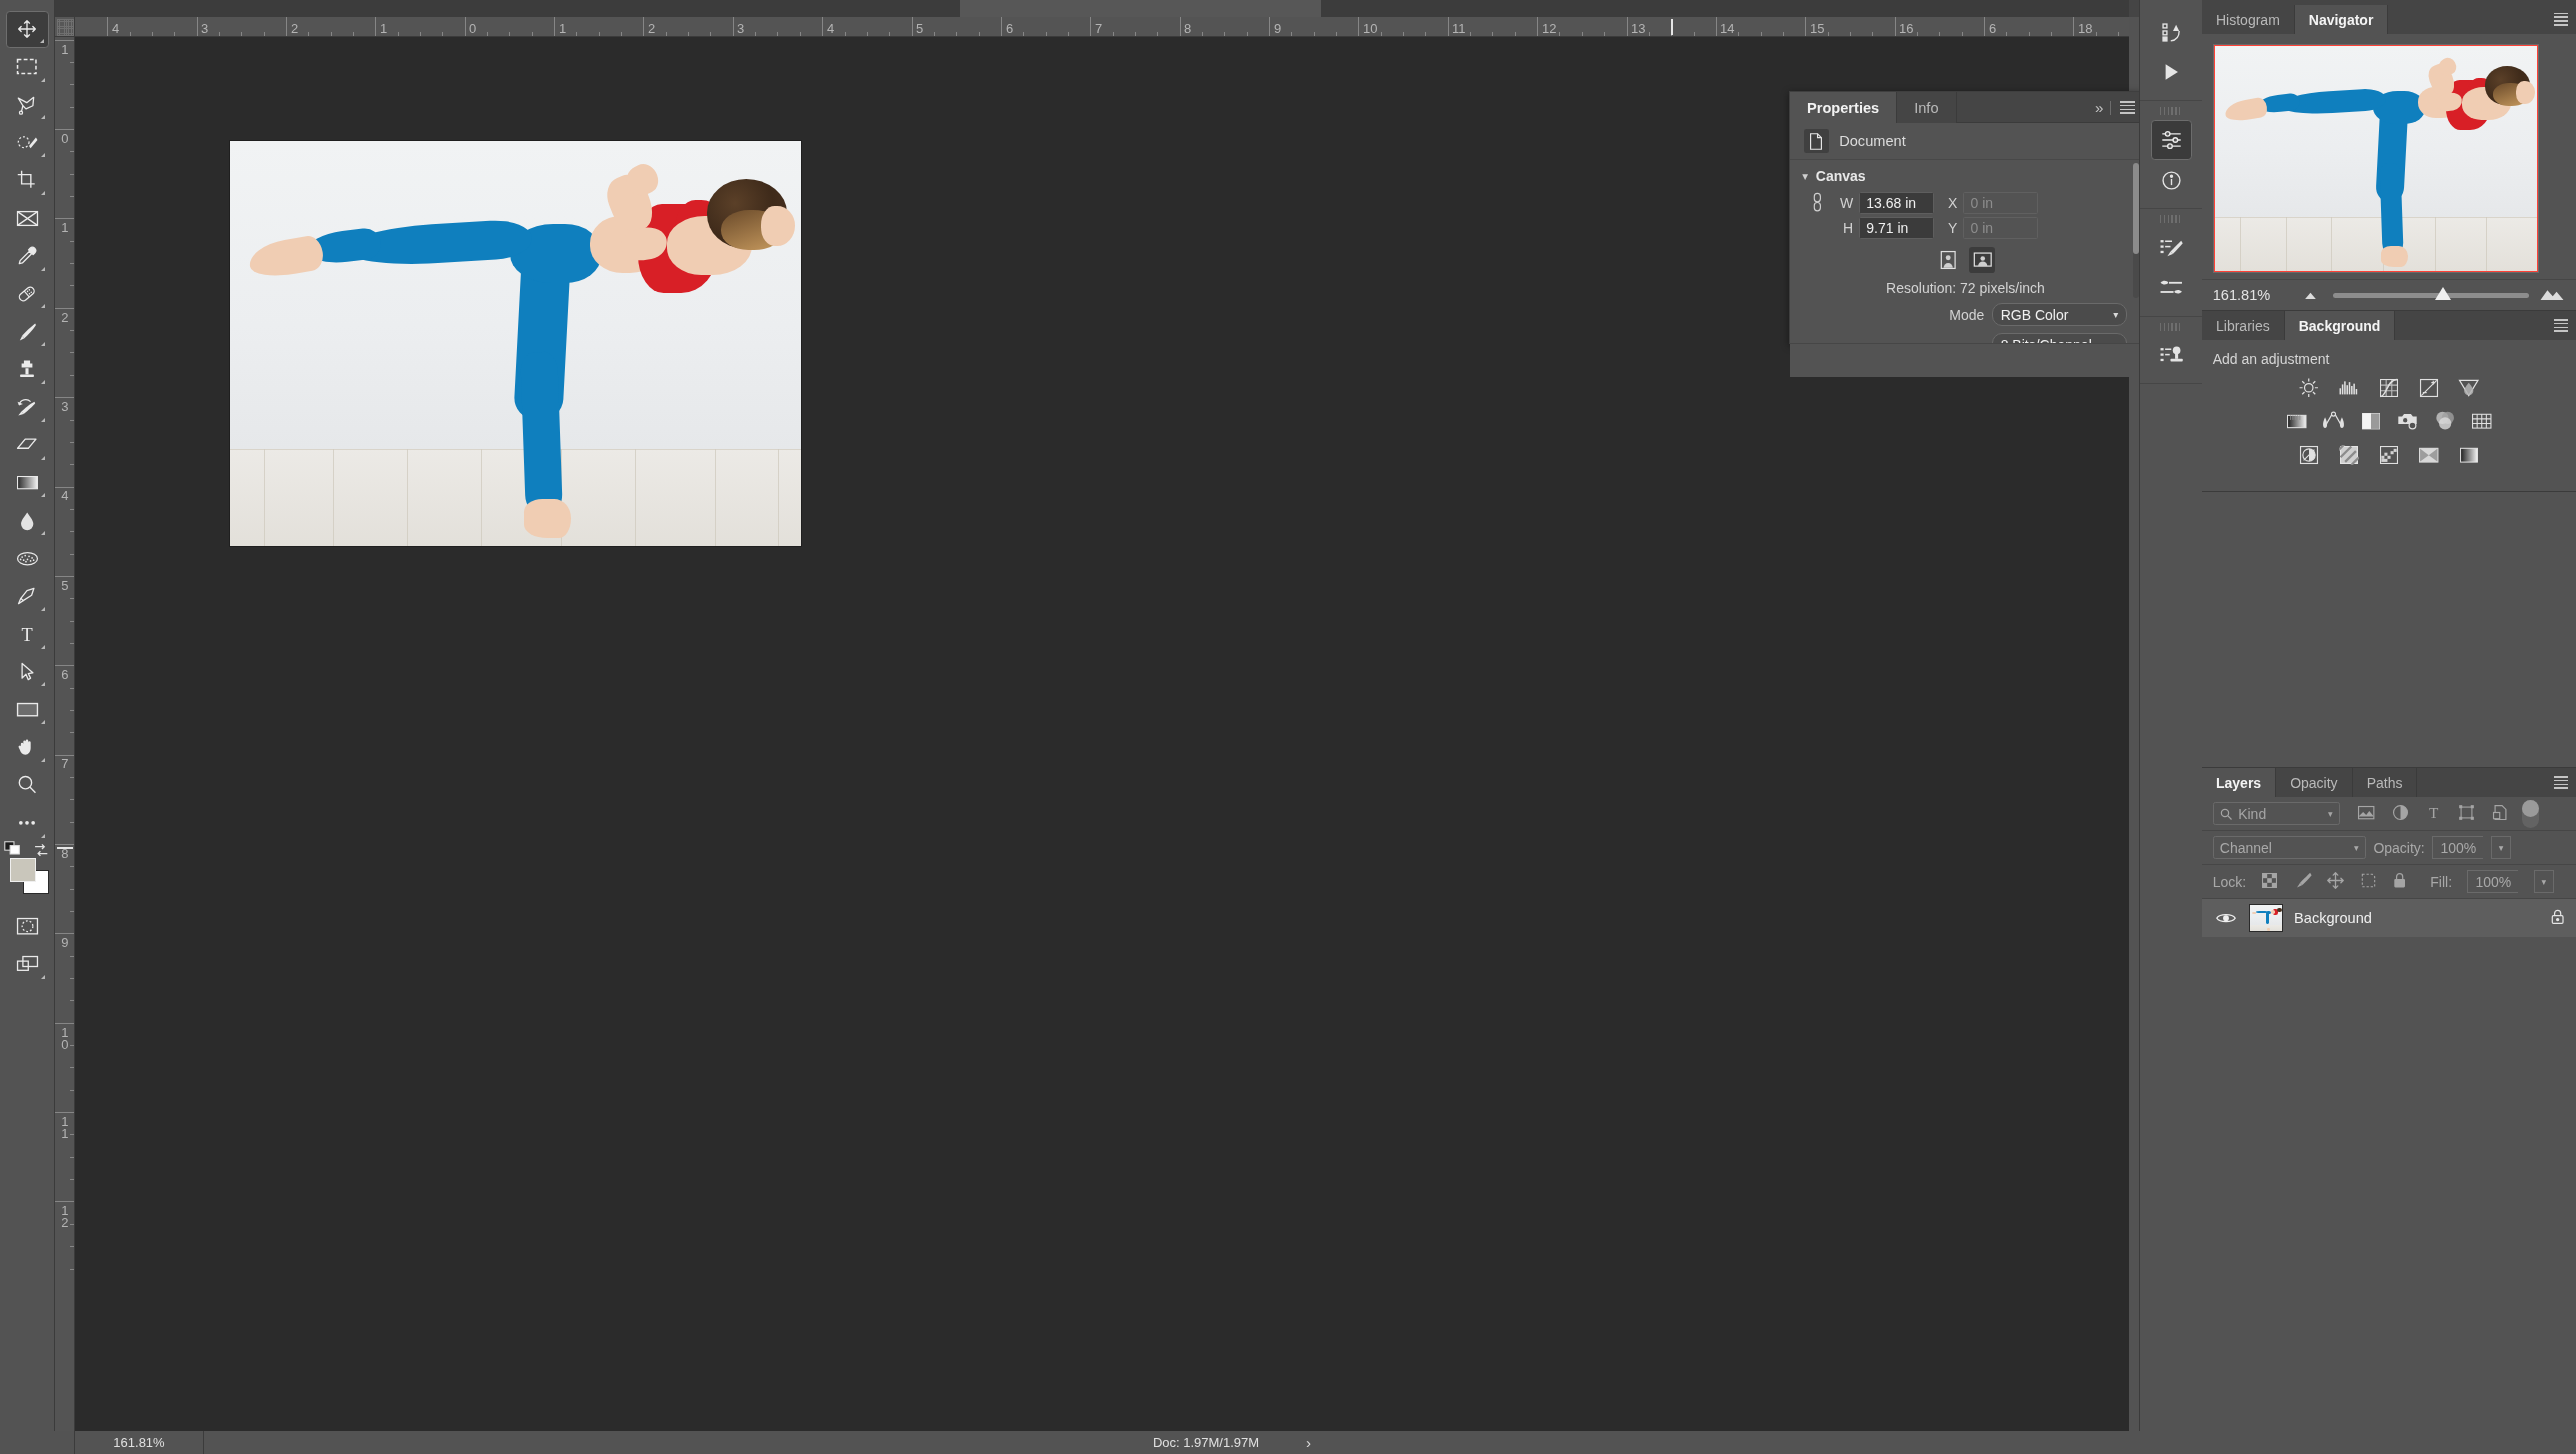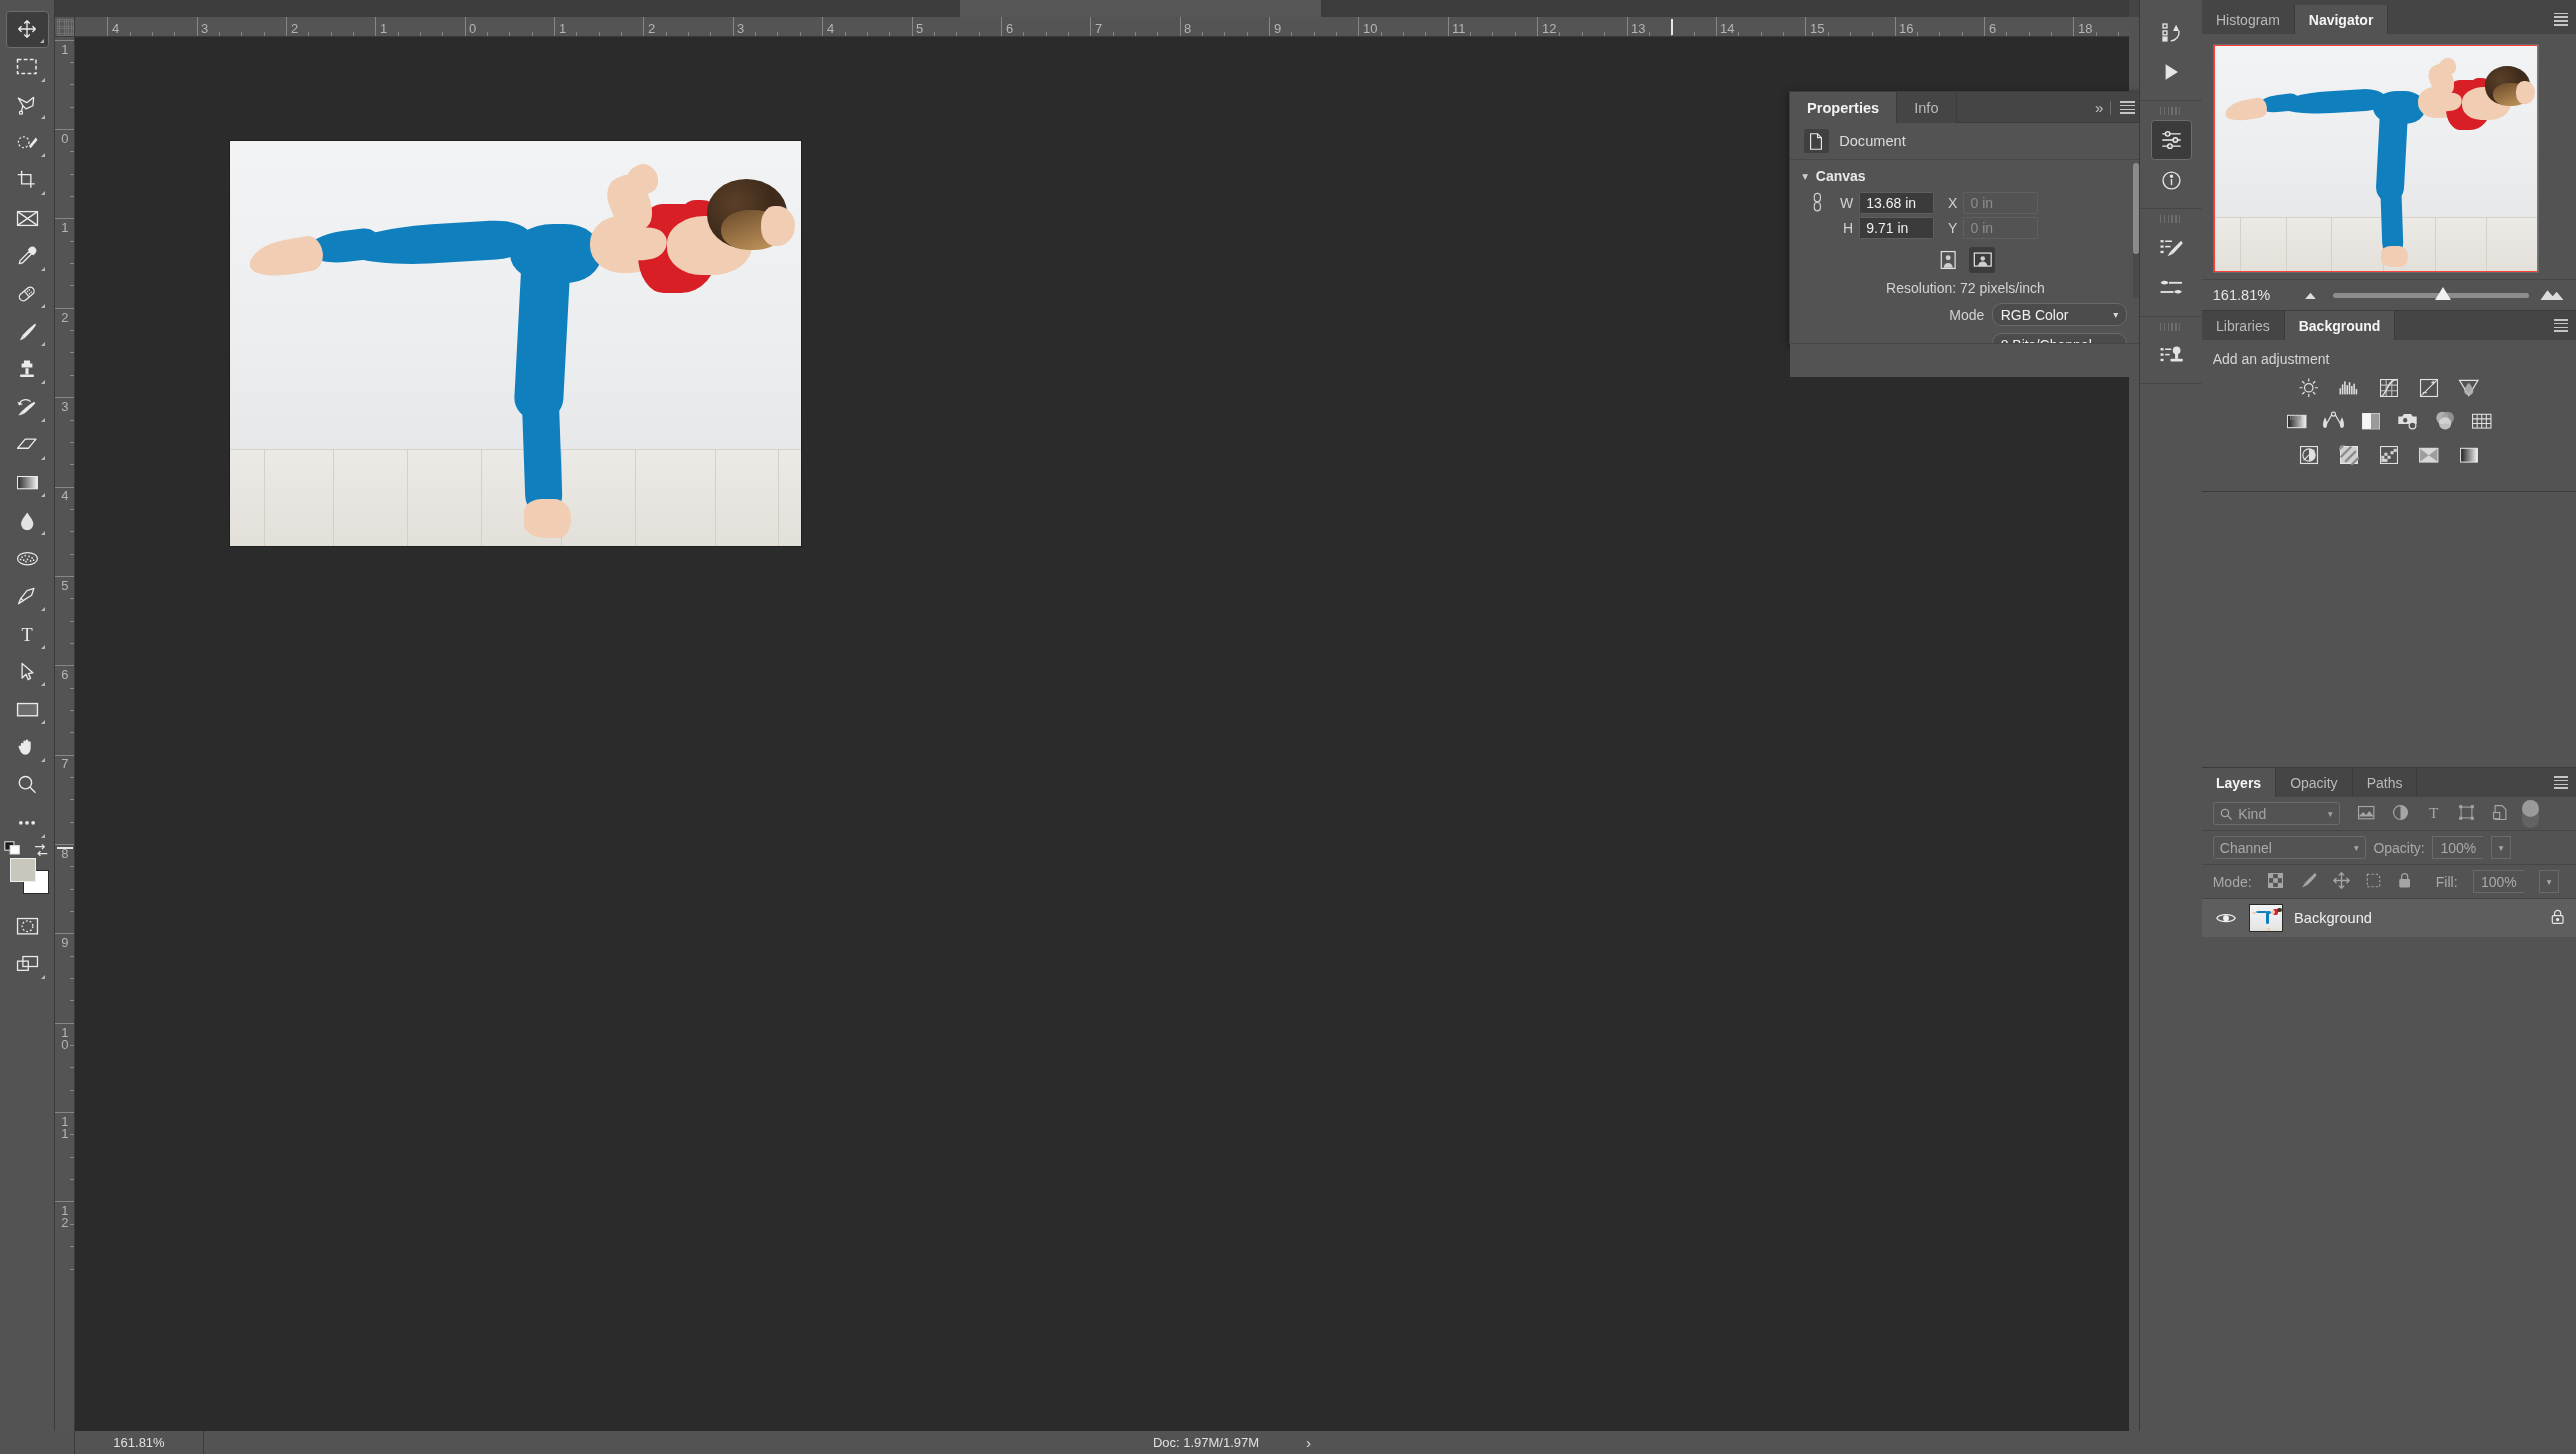--- a/index.html
+++ b/index.html
@@ -1203,21 +1203,21 @@
           <span class="cv" style="font-size:9.2px">▾</span>
         </span>
         <span class="op-lab">Opacity:</span>
         <span class="op-val">100%</span>
         <span class="op-caret">
           <span class="cv" style="font-size:9.2px;color:#a9a9a9">▾</span>
         </span>
       </div>
 
       <div class="lock-row">
-        <span class="lock-lab">Mode:</span>
+        <span class="lock-lab">Lock:</span>
         <span>
           <svg width="17" height="17" viewBox="0 0 22 22">
             <rect x="2" y="2" width="18" height="18" fill="none" stroke="#a5a5a5" stroke-width="1.4"></rect>
             <g fill="#a5a5a5">
                 <rect x="2" y="2" width="6" height="6"></rect>
                 <rect x="14" y="2" width="6" height="6"></rect>
                 <rect x="8" y="8" width="6" height="6"></rect>
                 <rect x="2" y="14" width="6" height="6"></rect>
                 <rect x="14" y="14" width="6" height="6"></rect>
               </g>

